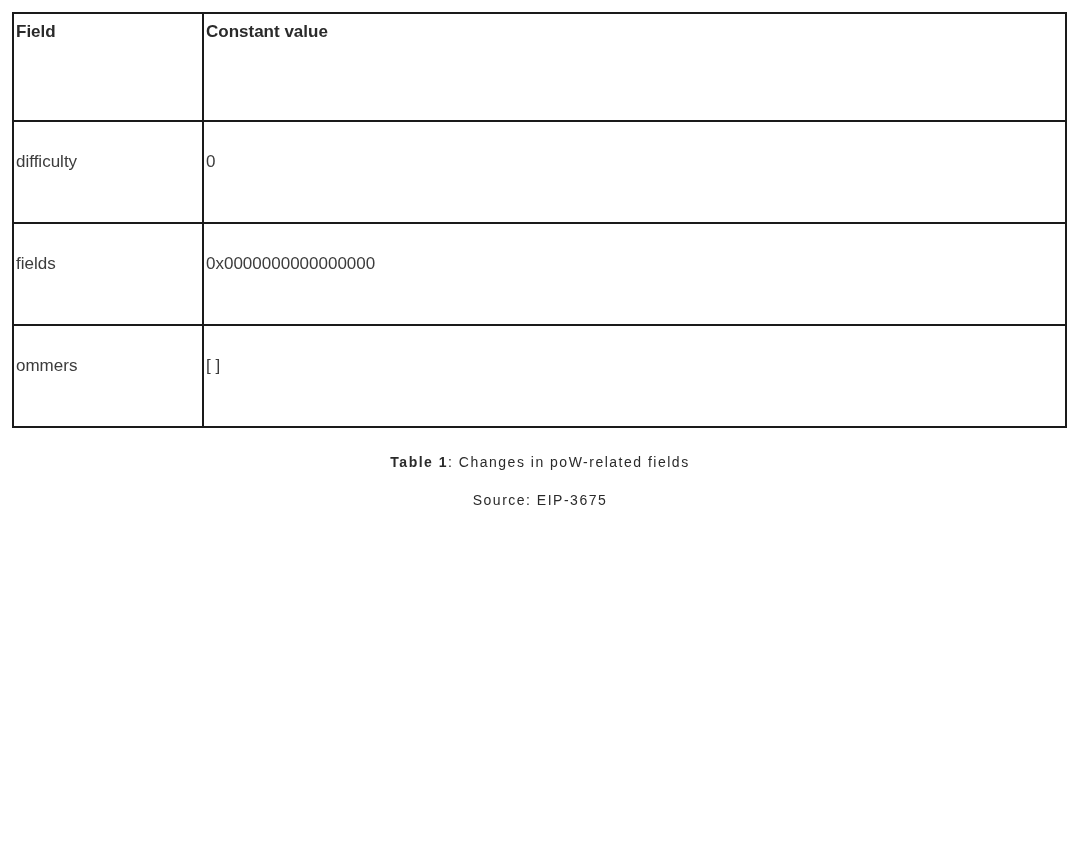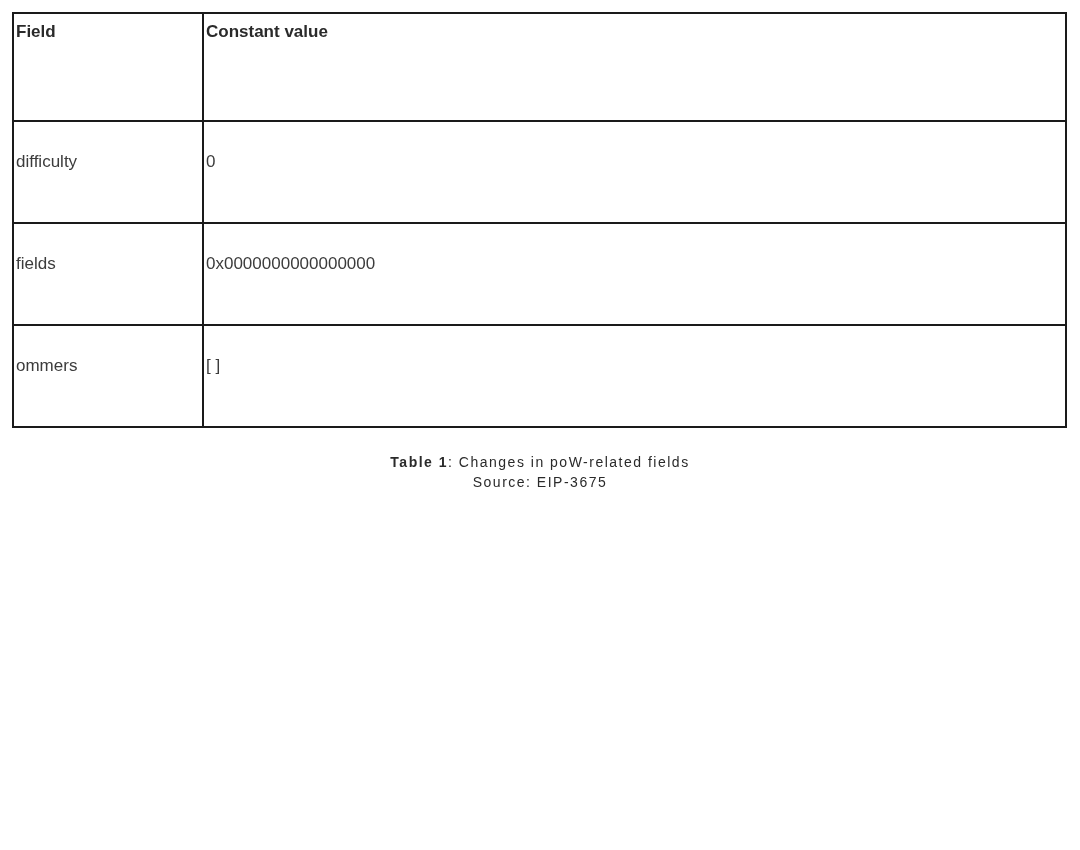--- a/index.html
+++ b/index.html
@@ -44,21 +44,21 @@
   .caption {
     text-align: center;
     margin-top: 26px;
     font-size: 14px;
     color: #2a2a2a;
     letter-spacing: 1.5px;
   }
   .caption .lbl { font-weight: 700; text-align: center; }
   .source {
     text-align: center;
-    margin-top: 4px;
+    margin-top: 22px;
     font-size: 14px;
     color: #2a2a2a;
     letter-spacing: 1.5px;
   }
 </style>
 </head>
 <body>
 
 <table class="pow-table">
   <colgroup>

